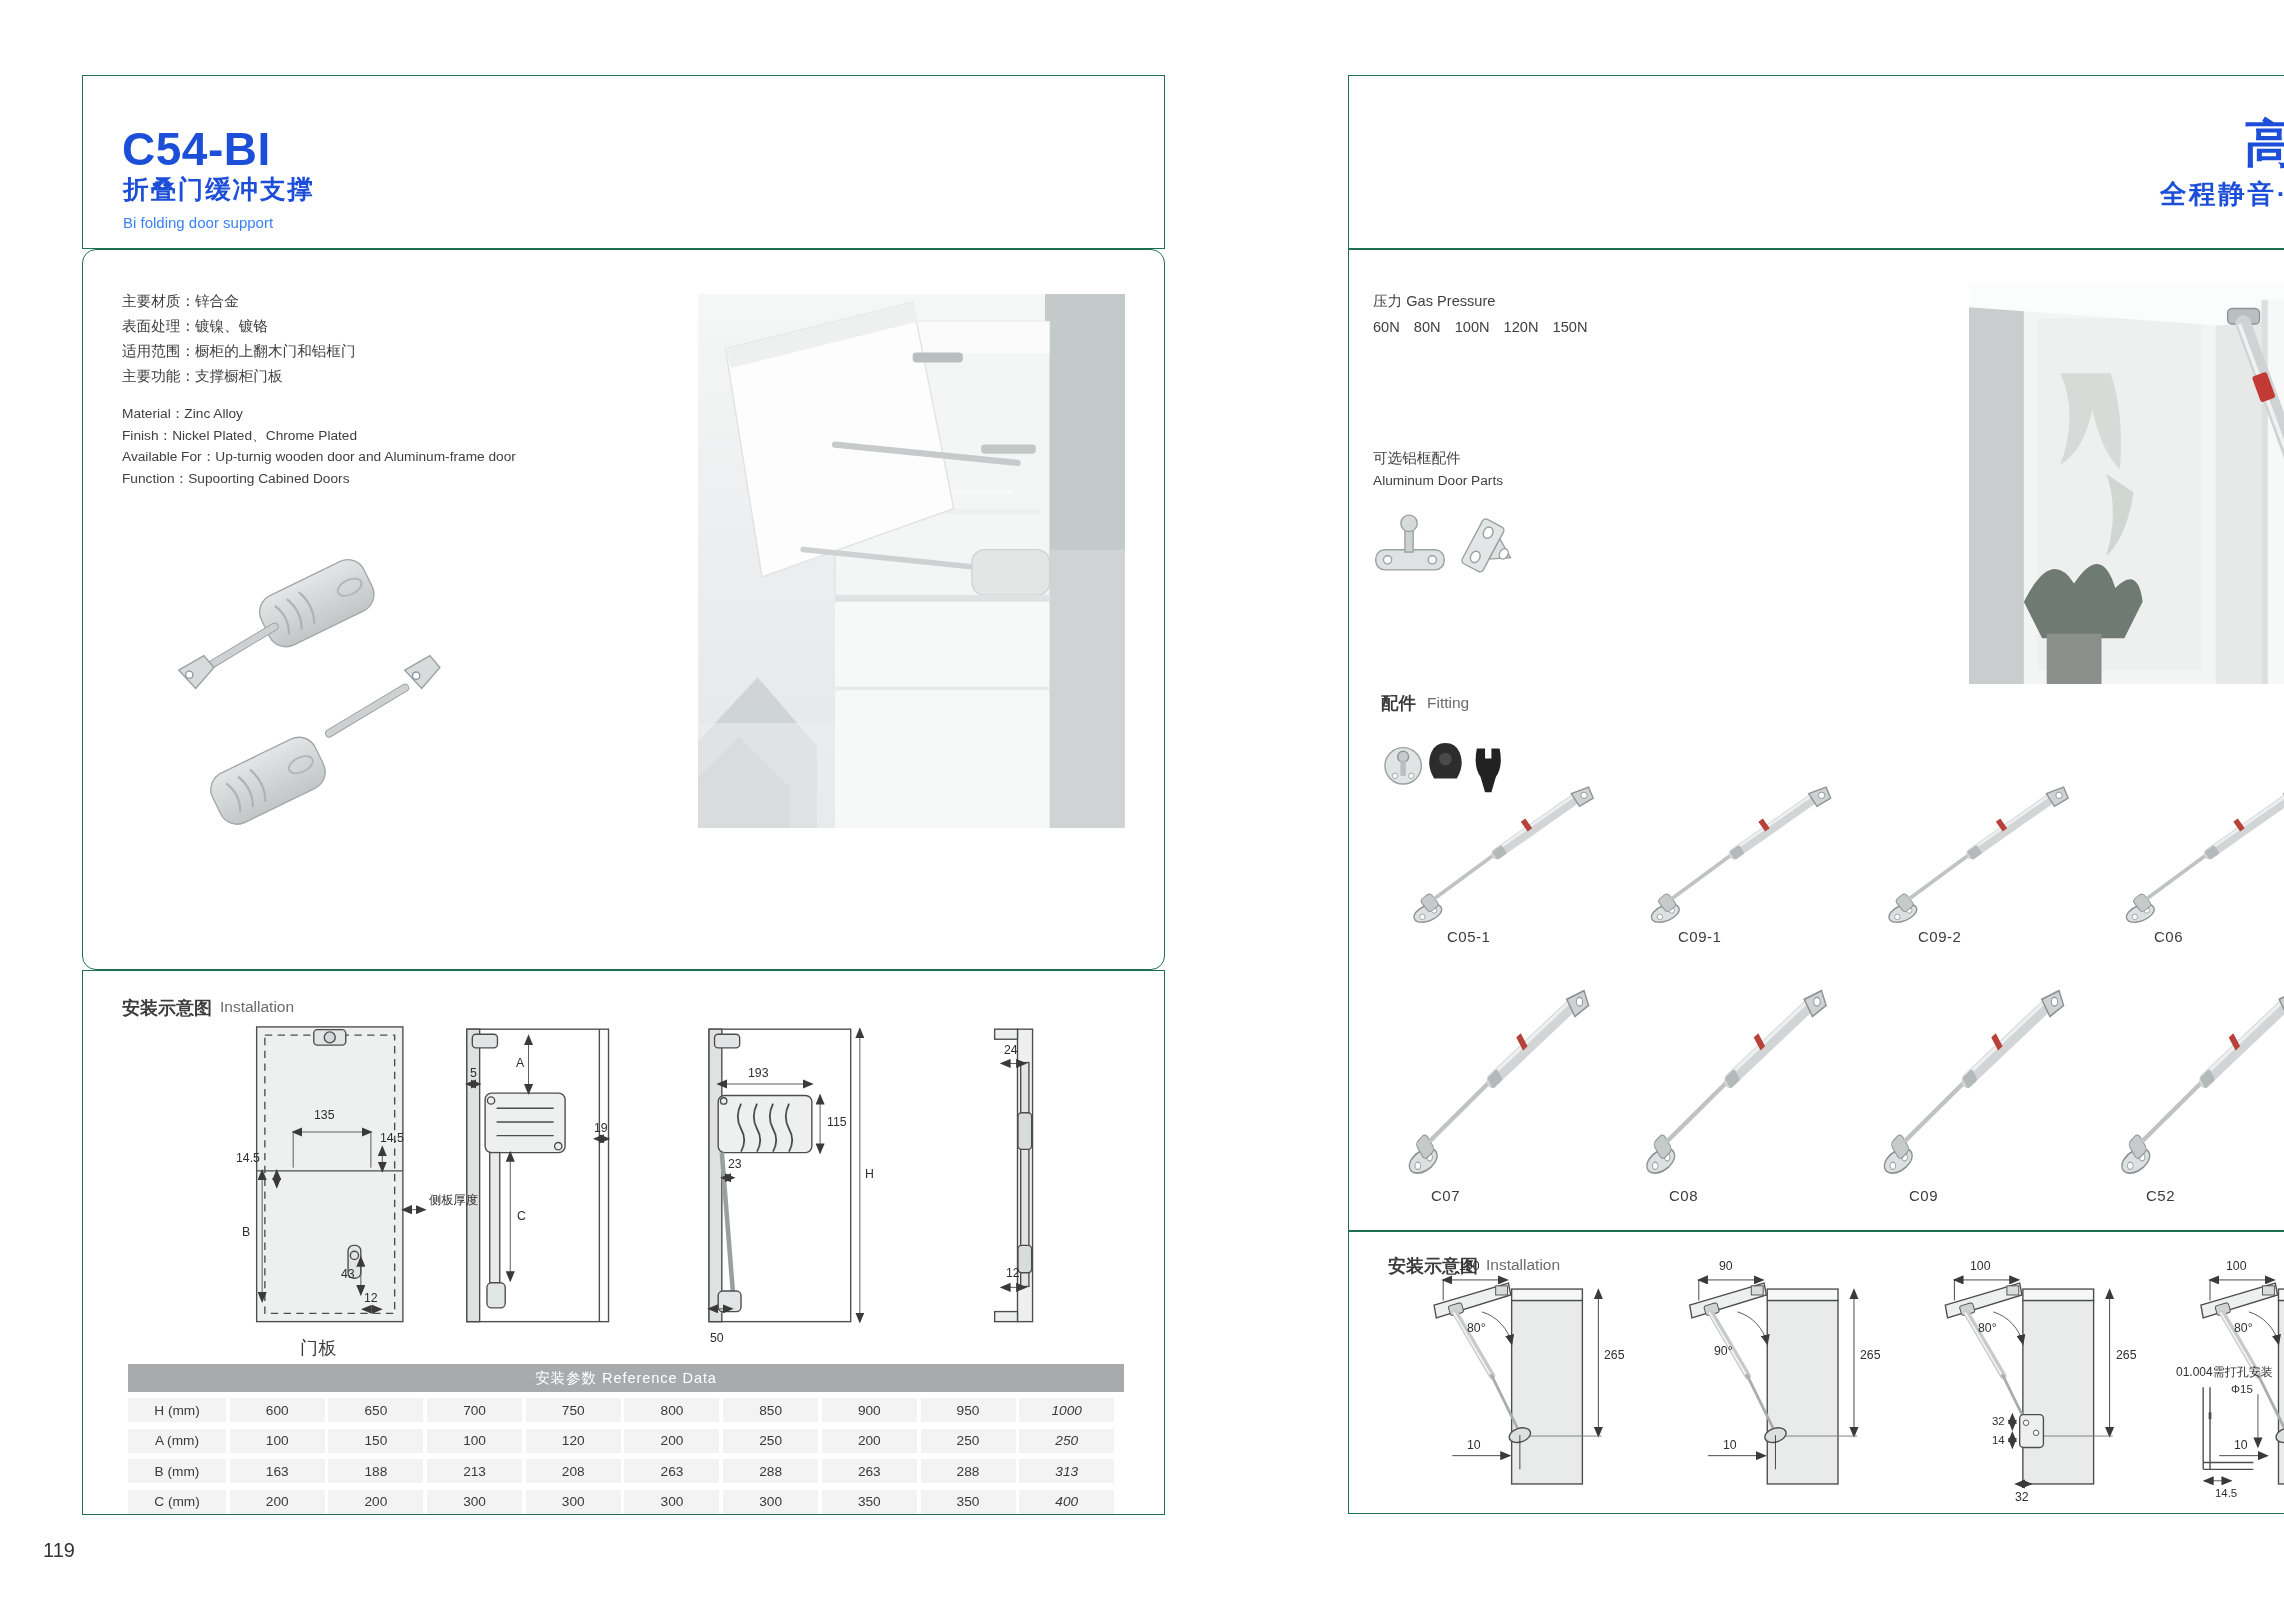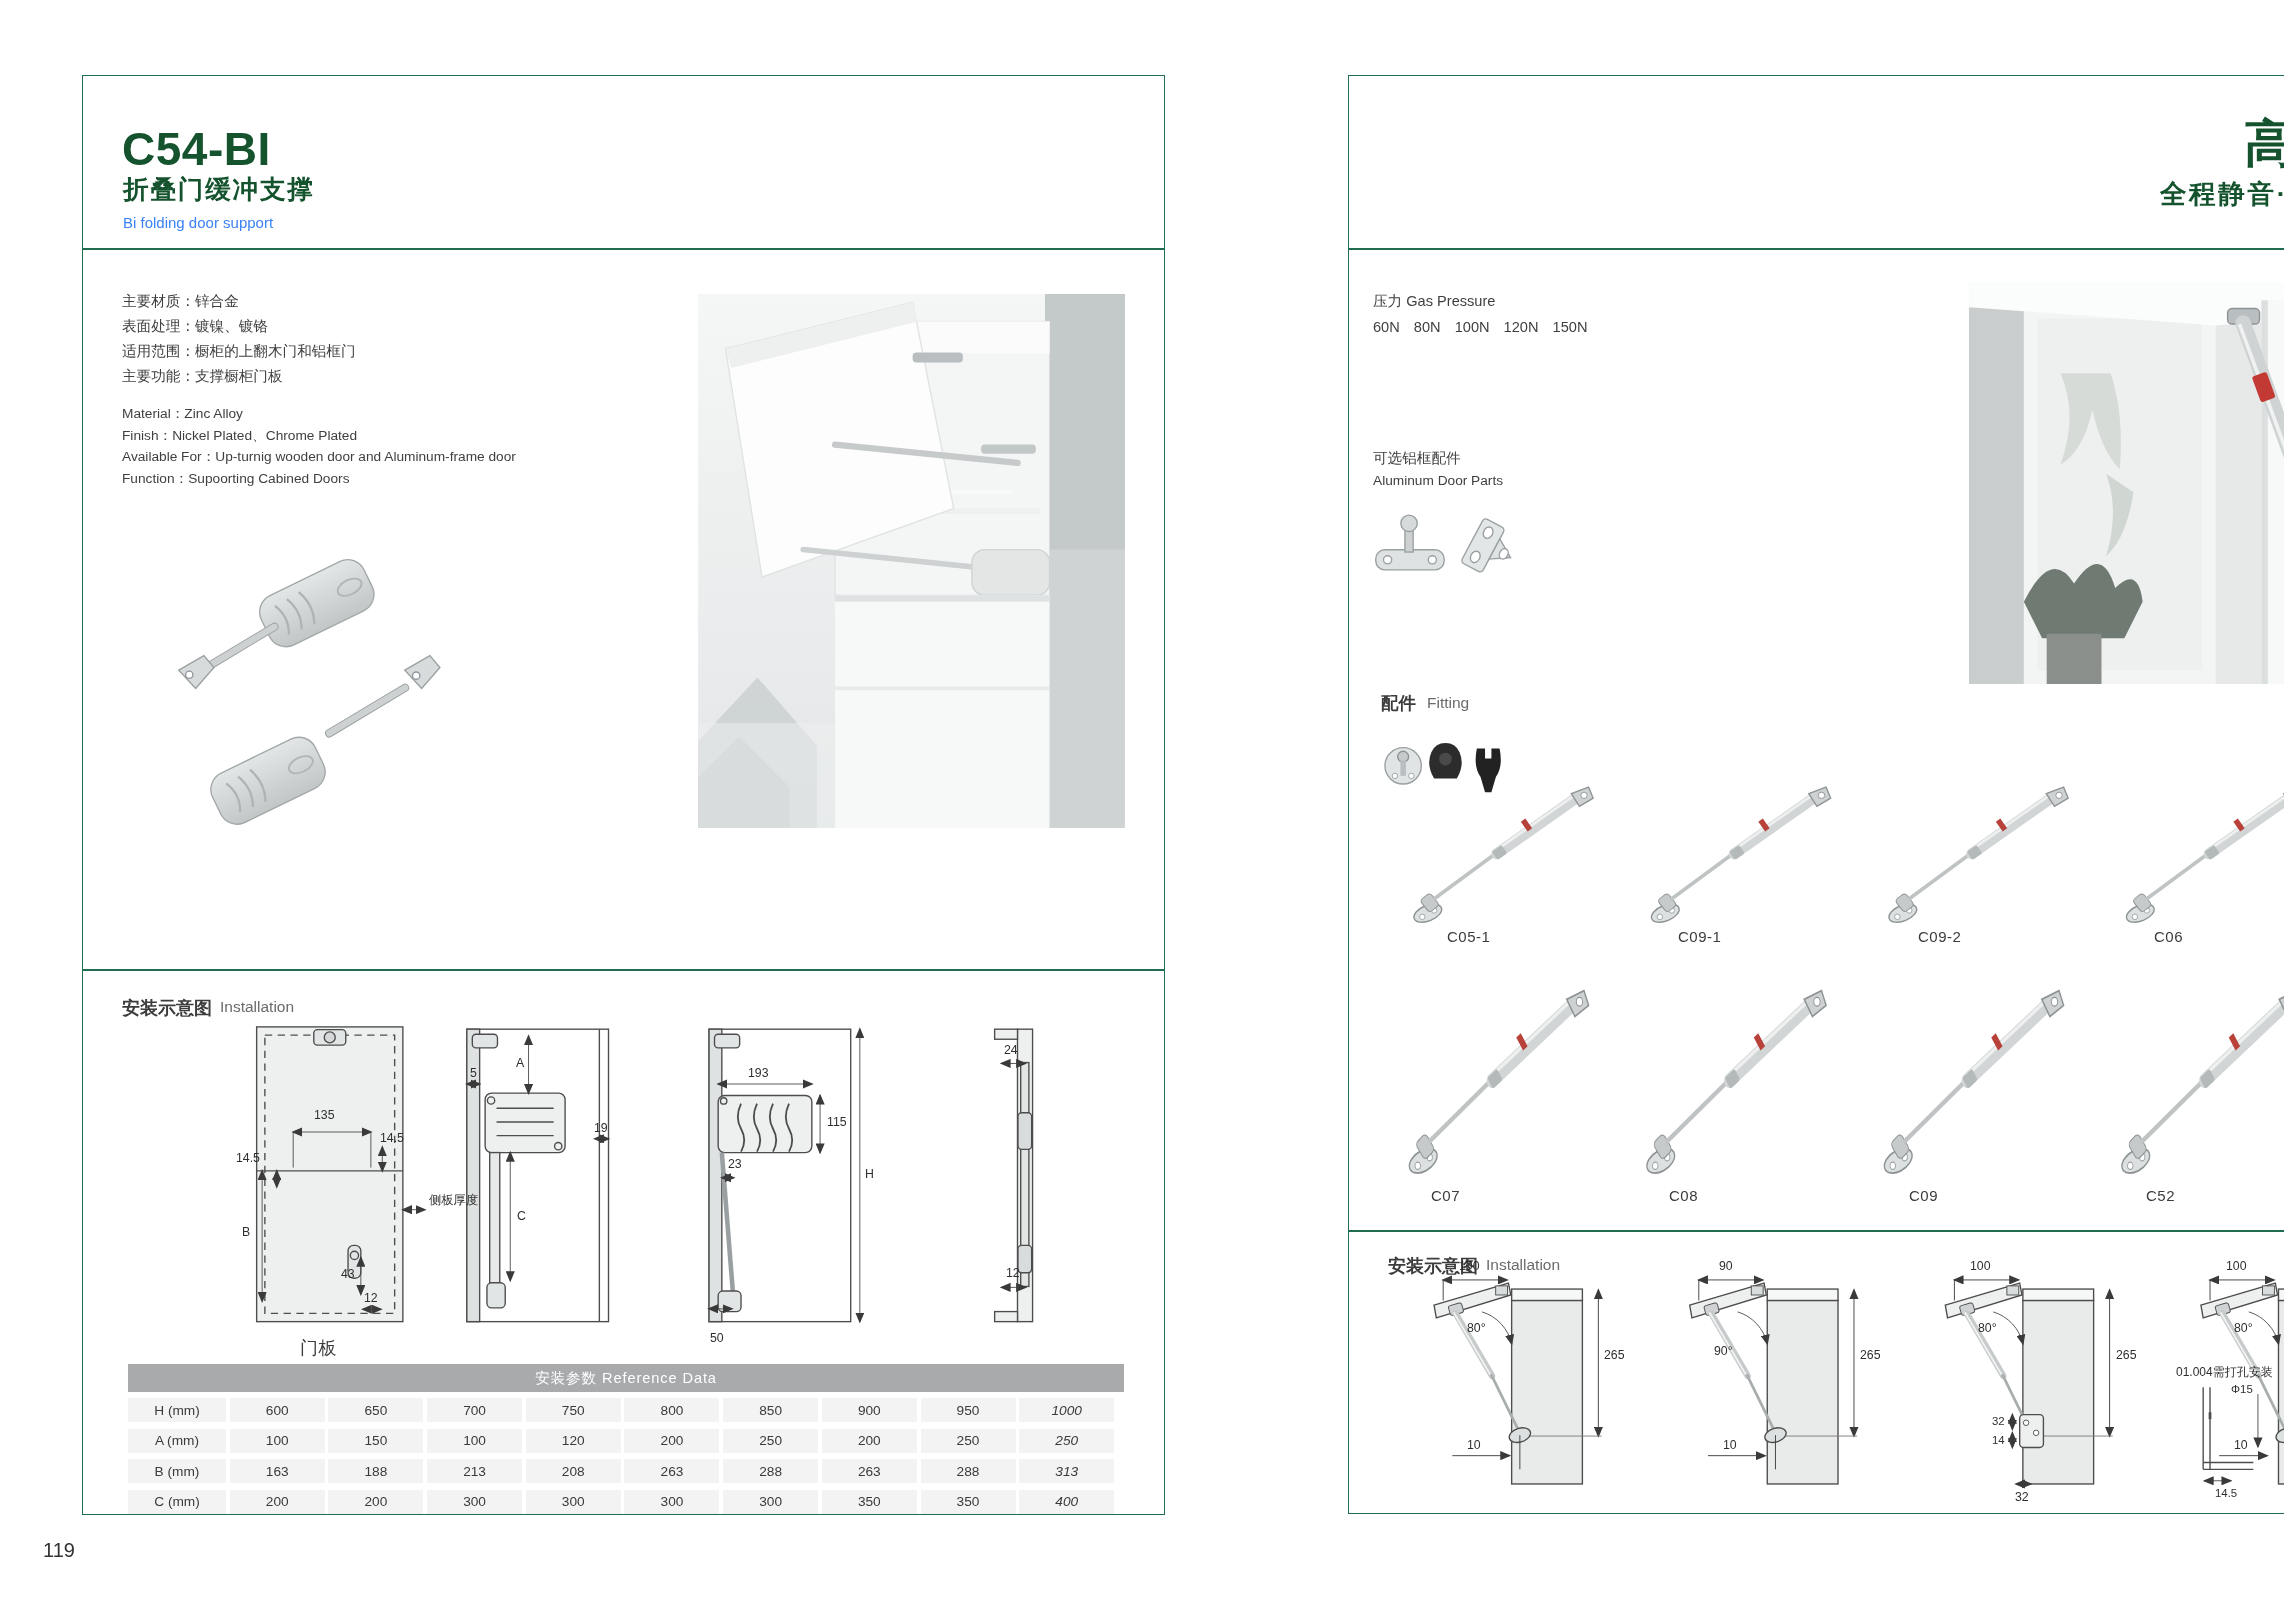--- a/index.html
+++ b/index.html
@@ -1,21 +1,21 @@
 <!DOCTYPE html>
 <html style="font-size:7.3px"><head>
 <meta charset="utf-8">
 <style>
   html,body{margin:0;padding:0;background:#fff;width:2482px;height:1618px;overflow:hidden;}
   *{box-sizing:border-box;}
   #canvas{position:absolute;left:0;top:0;width:2482px;height:1618px;background:#ffffff;
           font-family:"Liberation Sans", sans-serif;color:#3f3f3f;}
   .box{position:absolute;border:1.4px solid #1f6e50;background:#fff;}
   .abs{position:absolute;}
-  .green{color:#14532d;}
+  .green{color:#1d4ed8;}
   .code-title{font-size:46px;font-weight:800;letter-spacing:0.5px;}
   .cn-title{font-size:25.6px;font-weight:700;letter-spacing:1.8px;}
   .en-sub{font-size:15px;color:#3b82f6;}
   .big-title{font-size:51px;font-weight:800;letter-spacing:2.7px;}
   .sub-title{font-size:26.5px;font-weight:700;letter-spacing:2.7px;}
   .spec{font-size:14.6px;line-height:25px;white-space:pre-line;}
   .spec-en{font-size:13.7px;line-height:21.5px;white-space:pre-line;}
   .sec-cn{font-size:18px;font-weight:700;color:#3c3c3c;}
   .sec-en{font-size:15.5px;color:#6b6b6b;font-weight:400;}
   .dim{position:absolute;font-size:12.3px;color:#2f2f2f;white-space:nowrap;}
@@ -40,21 +40,21 @@
 <body>
 
 <div id="canvas">
 
   <div class="box" style="left:82px;top:75px;width:1083px;height:174px;">
     <div class="abs green code-title" style="left:39px;top:46px;">C54-BI</div>
     <div class="abs green cn-title" style="left:40px;top:96px;">折叠门缓冲支撑</div>
     <div class="abs en-sub" style="left:40px;top:138px;">Bi folding door support</div>
   </div>
 
-  <div class="box" style="left:82px;top:249px;width:1083px;height:721px;">
+  <div class="box" style="left:82px;top:249px;width:1083px;height:721px;border-radius:14px;">
     <div class="abs spec" style="left:39px;top:39px;width:548px;">主要材质：锌合金
 表面处理：镀镍、镀铬
 适用范围：橱柜的上翻木门和铝框门
 主要功能：支撑橱柜门板</div>
     <div class="abs spec-en" style="left:39px;top:153px;width:603px;">Material：Zinc Alloy
 Finish：Nickel Plated、Chrome Plated
 Available For：Up-turnig wooden door and Aluminum-frame door
 Function：Supoorting Cabined Doors</div>
 
     <svg style="left:41px;top:283px;" width="525" height="320" viewBox="0 0 1150 700">

